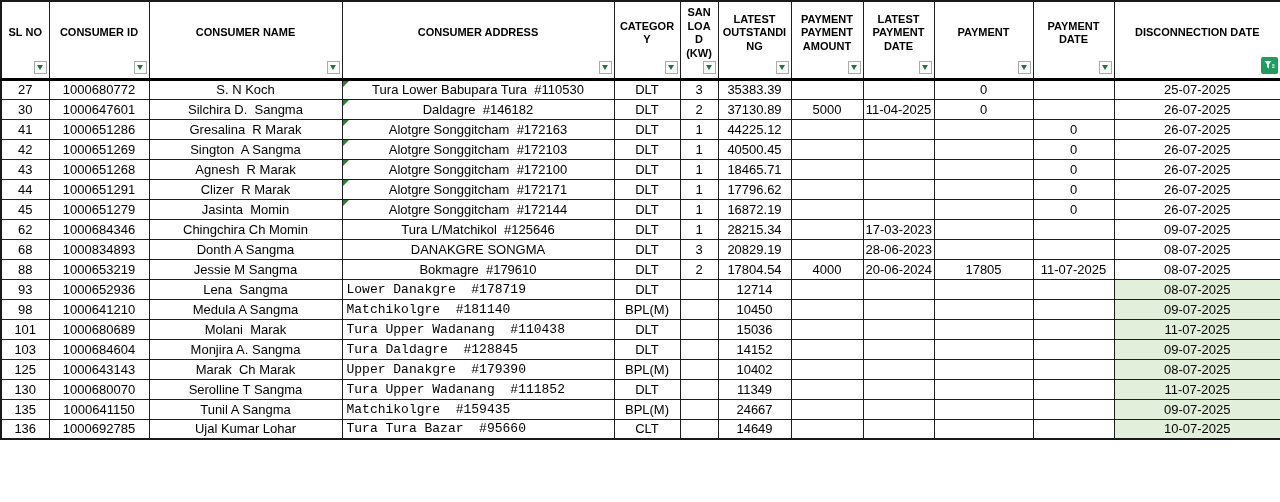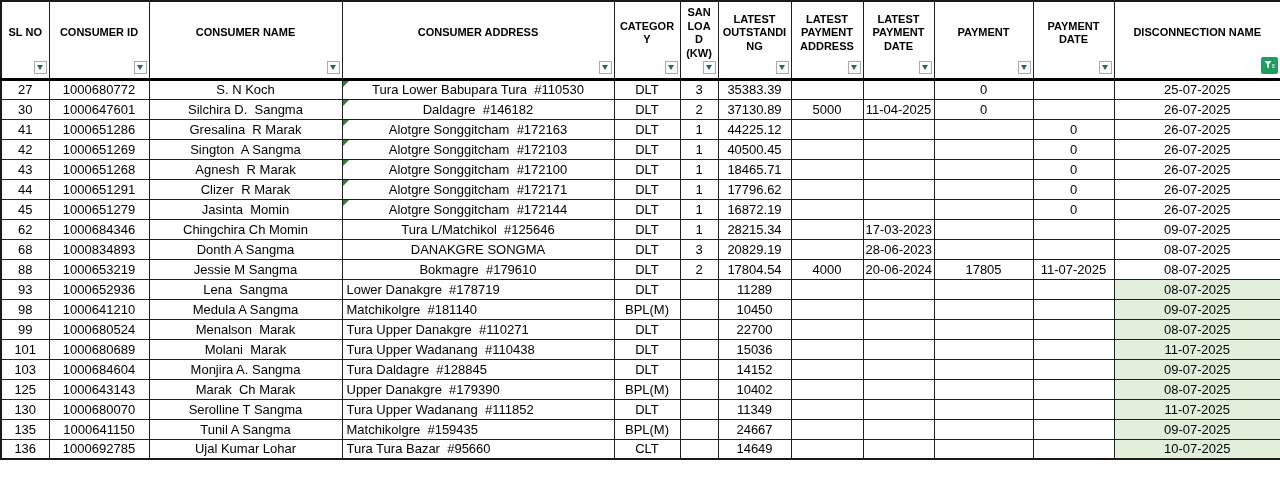--- a/index.html
+++ b/index.html
@@ -5,21 +5,21 @@
   html,body{margin:0;padding:0;background:#ffffff;}
   .sheet{width:1280px;height:502px;overflow:hidden;font-family:"Liberation Sans",sans-serif;color:#000;}
   table{border-collapse:collapse;table-layout:fixed;width:1280px;border:2px solid #1a1a1a;}
   th,td{border:1px solid #1f1f1f;overflow:hidden;box-sizing:border-box;}
   thead tr{height:78px;}
   th{position:relative;font-size:11px;font-weight:bold;text-align:center;vertical-align:middle;
      padding:2px 3px 15px 3px;line-height:1.25;border-bottom:3px solid #000;background:#fff;}
   .hdr-label{display:inline-block;max-width:100%;overflow-wrap:anywhere;word-break:normal;}
   tbody tr{height:20px;}
   td{font-size:13px;text-align:center;white-space:pre;padding:0 2px;position:relative;background:#fff;}
-  td.addr-left{text-align:left;padding-left:4px;}
+  td.addr-left{text-align:left;padding-left:4px;font-family:Liberation Mono, monospace;}
   td.hl{background:#e2efda;}
   .corner{position:absolute;top:0;left:0;width:0;height:0;
           border-top:6px solid #2e7d32;border-right:6px solid transparent;}
   .filter-btn{position:absolute;right:2px;bottom:4px;width:13px;height:13px;background:#fbfbfb;
               border:1px solid #ababab;display:flex;align-items:center;justify-content:center;box-sizing:border-box;}
   .filter-btn .tri{width:0;height:0;border-left:3.5px solid transparent;border-right:3.5px solid transparent;
                    border-top:5px solid #217346;}
   .filter-active{position:absolute;right:2px;bottom:4px;width:17px;height:17px;background:#1e9e5c;
                  border-radius:2px;display:flex;align-items:center;justify-content:center;}
 </style>
@@ -58,33 +58,33 @@
             </span></th>
           <th><span class="hdr-label">CATEGORY</span><span class="filter-btn">
               <span class="tri"></span>
             </span></th>
           <th><span class="hdr-label">SAN LOAD (KW)</span><span class="filter-btn">
               <span class="tri"></span>
             </span></th>
           <th><span class="hdr-label">LATEST OUTSTANDING</span><span class="filter-btn">
               <span class="tri"></span>
             </span></th>
-          <th><span class="hdr-label">LATEST PAYMENT ADDRESS</span><span class="filter-btn">
+          <th><span class="hdr-label">PAYMENT PAYMENT AMOUNT</span><span class="filter-btn">
               <span class="tri"></span>
             </span></th>
           <th><span class="hdr-label">LATEST PAYMENT DATE</span><span class="filter-btn">
               <span class="tri"></span>
             </span></th>
           <th><span class="hdr-label">PAYMENT</span><span class="filter-btn">
               <span class="tri"></span>
             </span></th>
           <th><span class="hdr-label">PAYMENT DATE</span><span class="filter-btn">
               <span class="tri"></span>
             </span></th>
-          <th><span class="hdr-label">DISCONNECTION NAME</span><span class="filter-active">
+          <th><span class="hdr-label">DISCONNECTION DATE</span><span class="filter-active">
               <svg width="11" height="11" viewBox="0 0 11 11" aria-hidden="true">
                 <path d="M0.5 1h7L4.9 4.2v4.3L3.1 7.3V4.2L0.5 1z" fill="#ffffff"></path>
                 <rect x="8.1" y="4.4" width="2.5" height="1.1" fill="#ffffff"></rect>
                 <rect x="8.1" y="6.6" width="2.5" height="1.1" fill="#ffffff"></rect>
               </svg>
             </span></th>
         </tr>
     </thead>
     <tbody id="body">
         <tr>
@@ -227,21 +227,21 @@
           <td>11-07-2025</td>
           <td>08-07-2025</td>
         </tr>
         <tr>
           <td>93</td>
           <td>1000652936</td>
           <td>Lena  Sangma</td>
           <td class="addr-left">Lower Danakgre  #178719</td>
           <td>DLT</td>
           <td></td>
-          <td>11289</td>
+          <td>12714</td>
           <td></td>
           <td></td>
           <td></td>
           <td></td>
           <td class="hl">08-07-2025</td>
         </tr>
         <tr>
           <td>98</td>
           <td>1000641210</td>
           <td>Medula A Sangma</td>
@@ -249,34 +249,20 @@
           <td>BPL(M)</td>
           <td></td>
           <td>10450</td>
           <td></td>
           <td></td>
           <td></td>
           <td></td>
           <td class="hl">09-07-2025</td>
         </tr>
         <tr>
-          <td>99</td>
-          <td>1000680524</td>
-          <td>Menalson  Marak</td>
-          <td class="addr-left">Tura Upper Danakgre  #110271</td>
-          <td>DLT</td>
-          <td></td>
-          <td>22700</td>
-          <td></td>
-          <td></td>
-          <td></td>
-          <td></td>
-          <td class="hl">08-07-2025</td>
-        </tr>
-        <tr>
           <td>101</td>
           <td>1000680689</td>
           <td>Molani  Marak</td>
           <td class="addr-left">Tura Upper Wadanang  #110438</td>
           <td>DLT</td>
           <td></td>
           <td>15036</td>
           <td></td>
           <td></td>
           <td></td>

